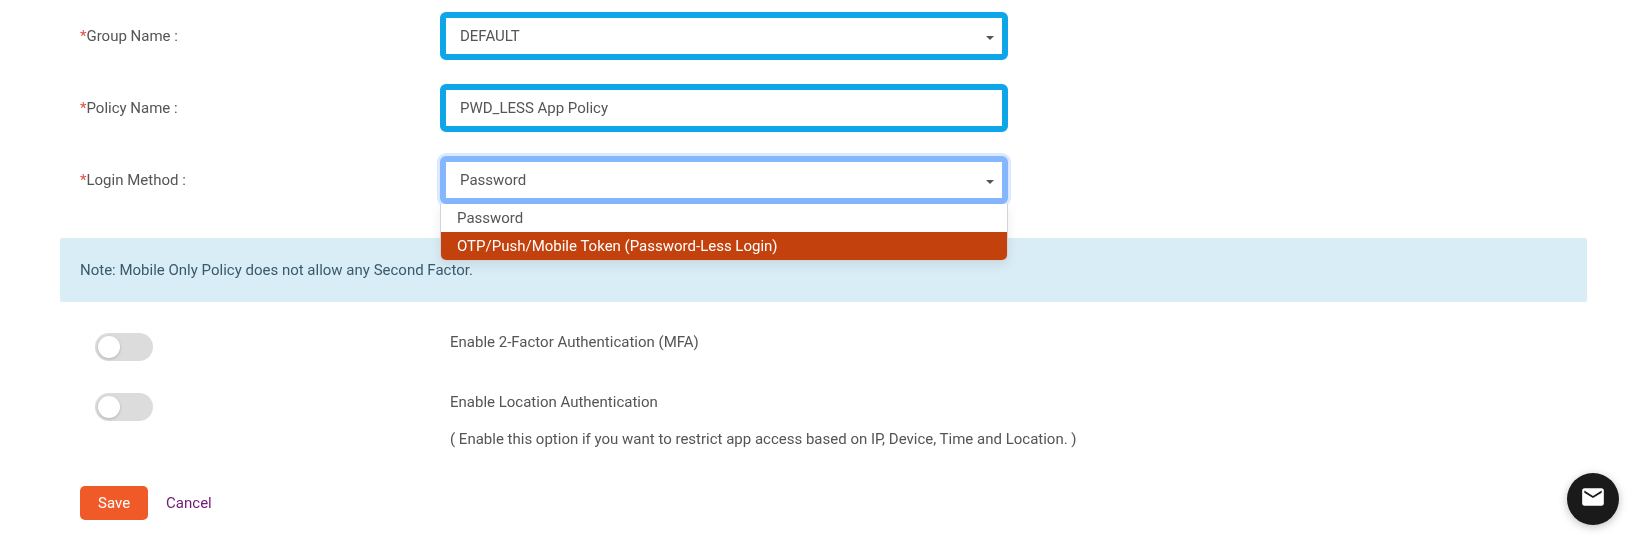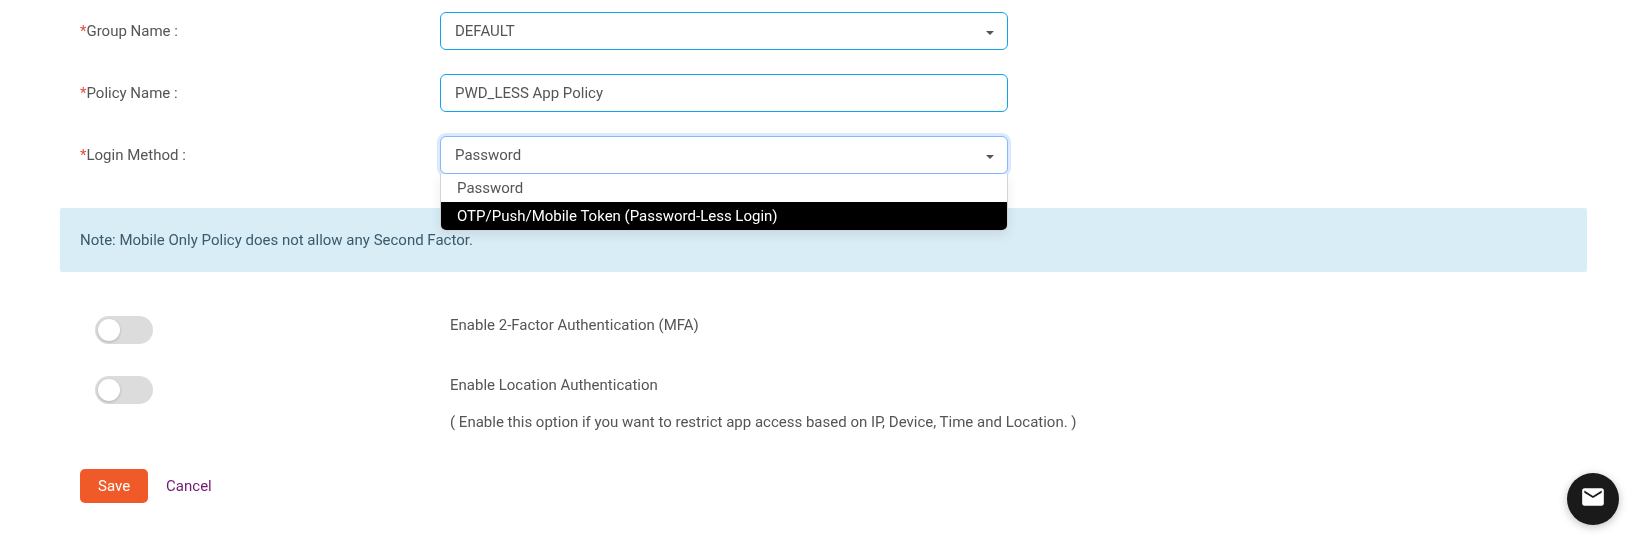--- a/index.html
+++ b/index.html
@@ -33,21 +33,21 @@
       position: relative;
     }
     .select-wrapper {
       position: relative;
       width: 100%;
     }
     .form-select,
     .form-input {
       width: 100%;
       padding: 9px 14px;
-      border: 1px solid #0ea5e9;
+      border: 6px solid #0ea5e9;
       border-radius: 6px;
       font-size: 15px;
       color: #555;
       background: #fff;
       font-family: inherit;
     }
     .form-select {
       appearance: none;
       -webkit-appearance: none;
       cursor: pointer;
@@ -82,32 +82,32 @@
       z-index: 10;
       box-shadow: 0 4px 12px rgba(0,0,0,0.08);
       overflow: hidden;
     }
     .dropdown-option {
       padding: 5px 16px;
       color: #555;
       cursor: pointer;
     }
     .dropdown-option.highlighted {
-      background: #000000;
+      background: #c2410c;
       color: #fff;
     }
     .note-banner {
       background: #d9edf7;
       padding: 23px 20px;
       margin: 22px 60px 0 60px;
       color: #3a5a6b;
       border-radius: 2px;
     }
     .toggle-section {
-      padding-top: 32px;
+      padding-top: 19px;
     }
     .toggle-row {
       display: flex;
       align-items: flex-start;
       padding: 12px 0 20px 0;
     }
     .toggle-col {
       width: 450px;
       padding-left: 95px;
     }

